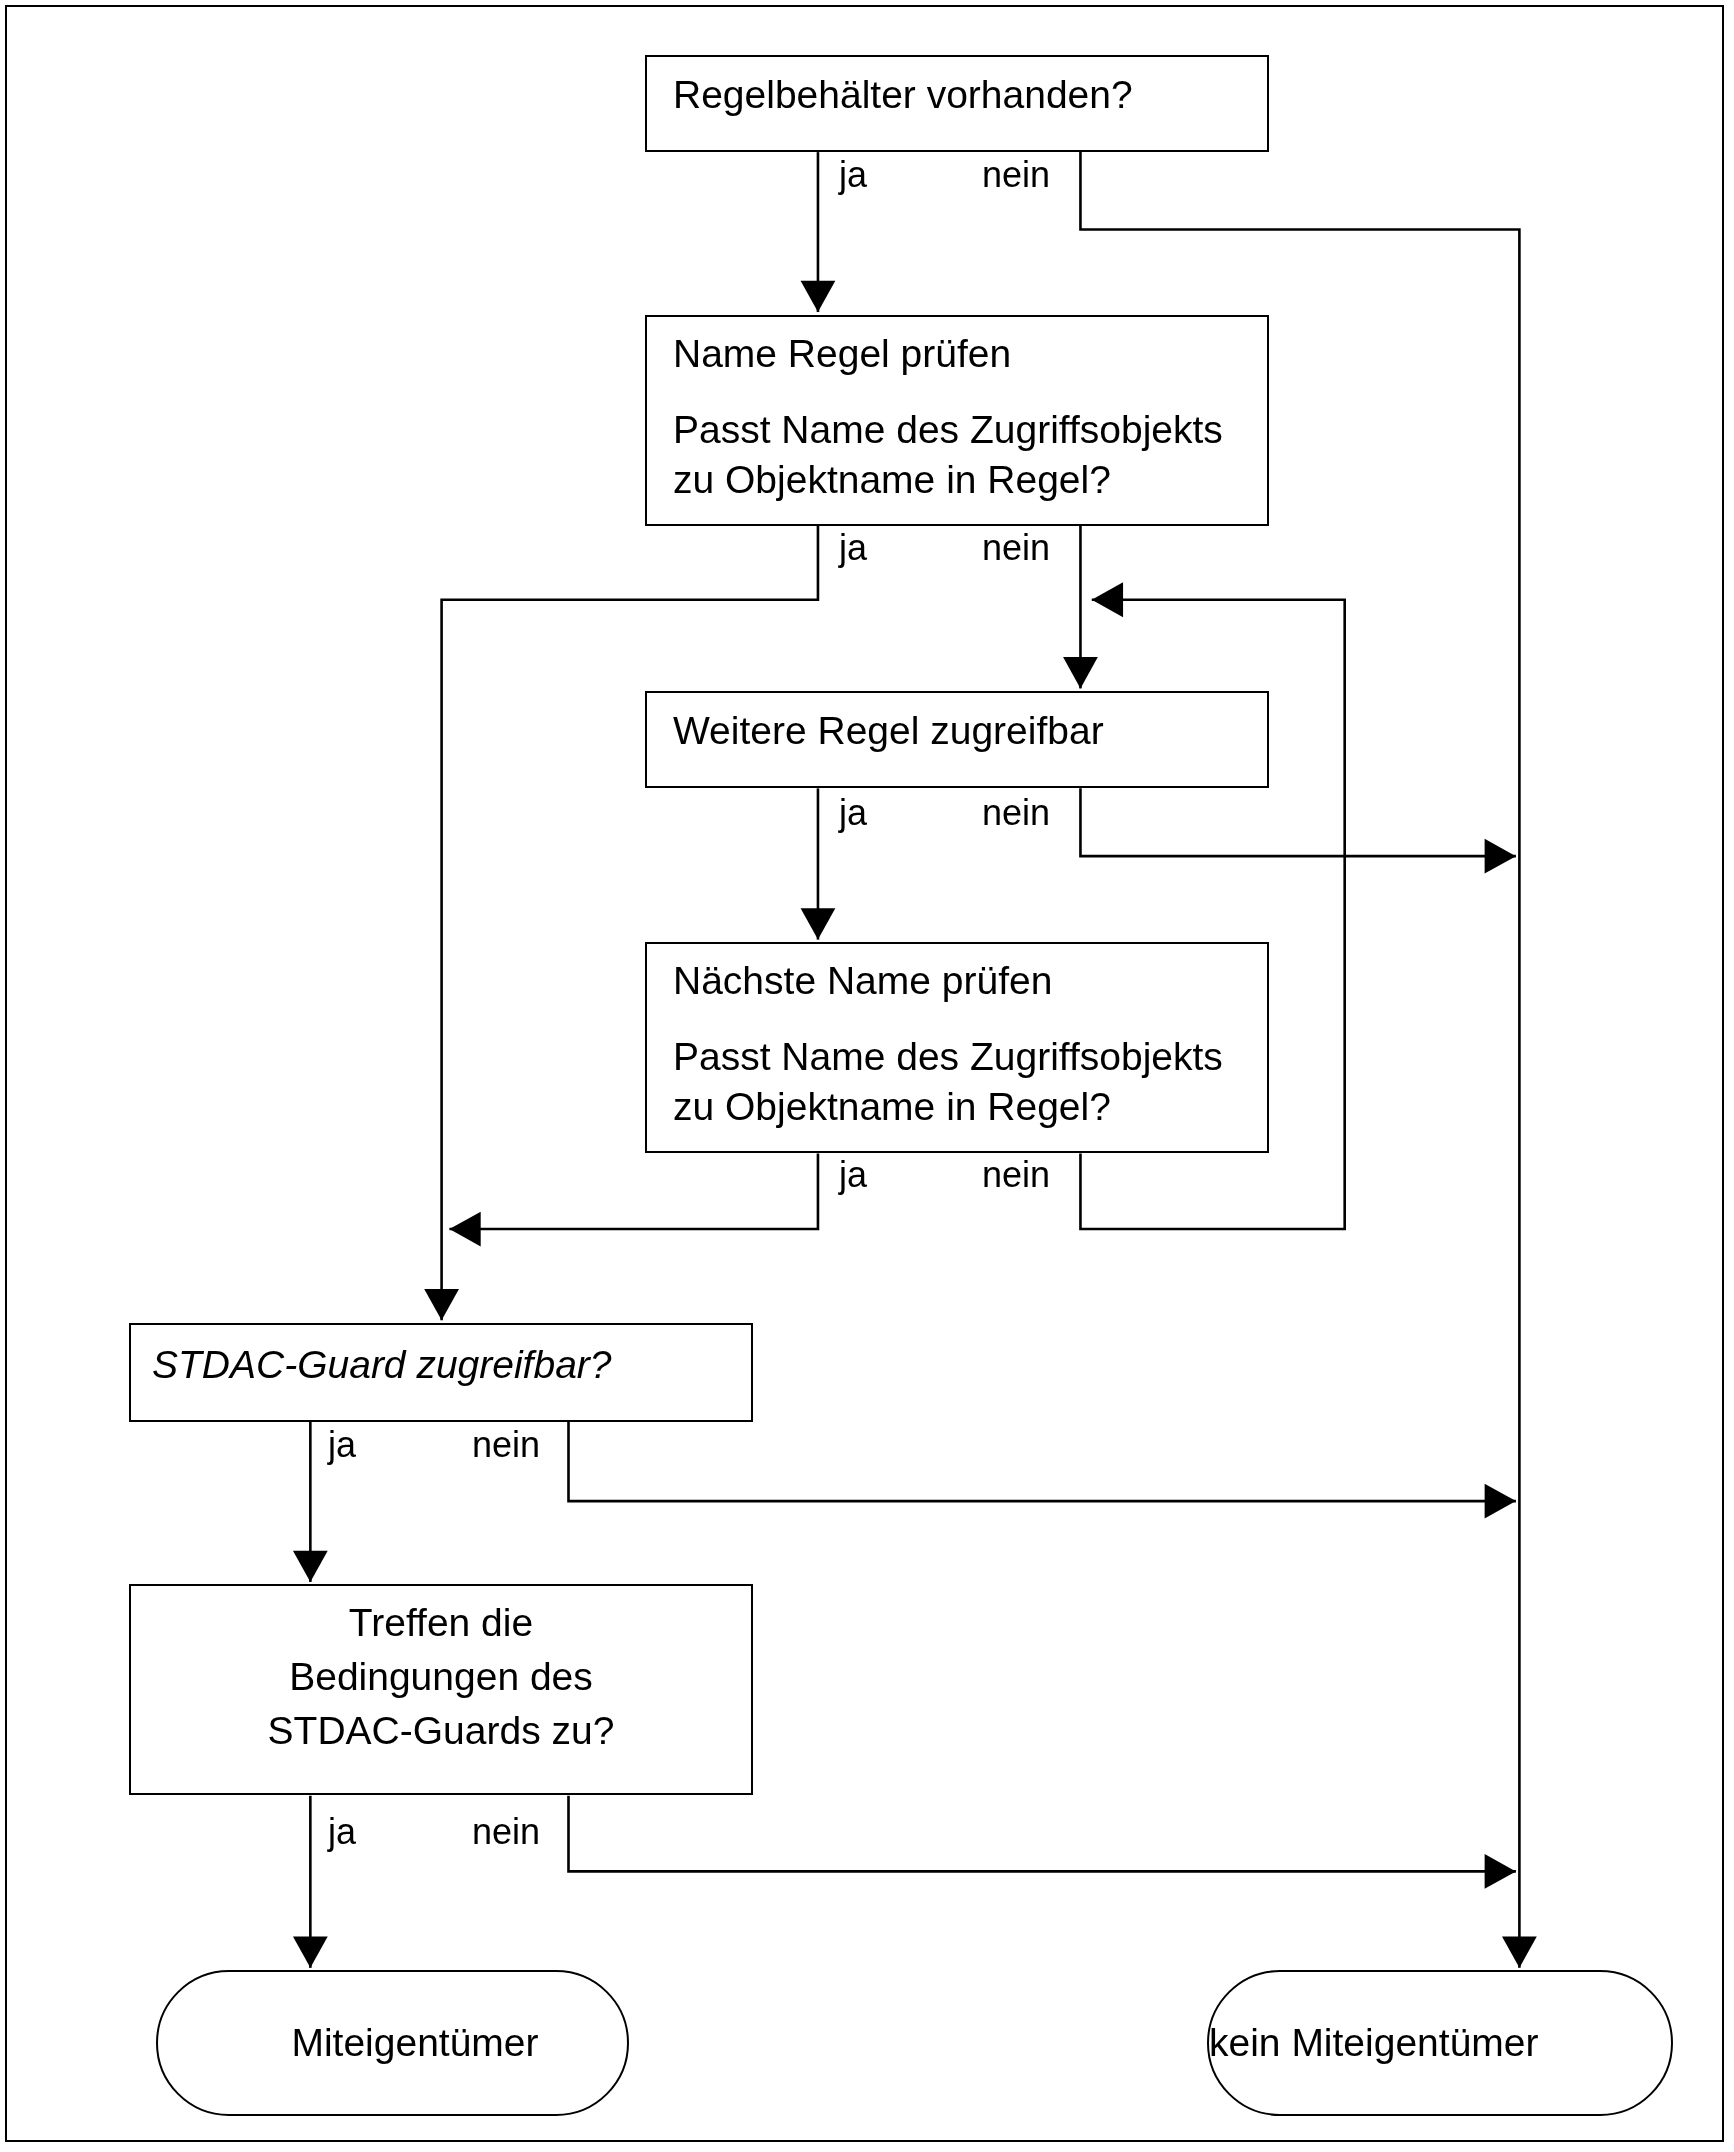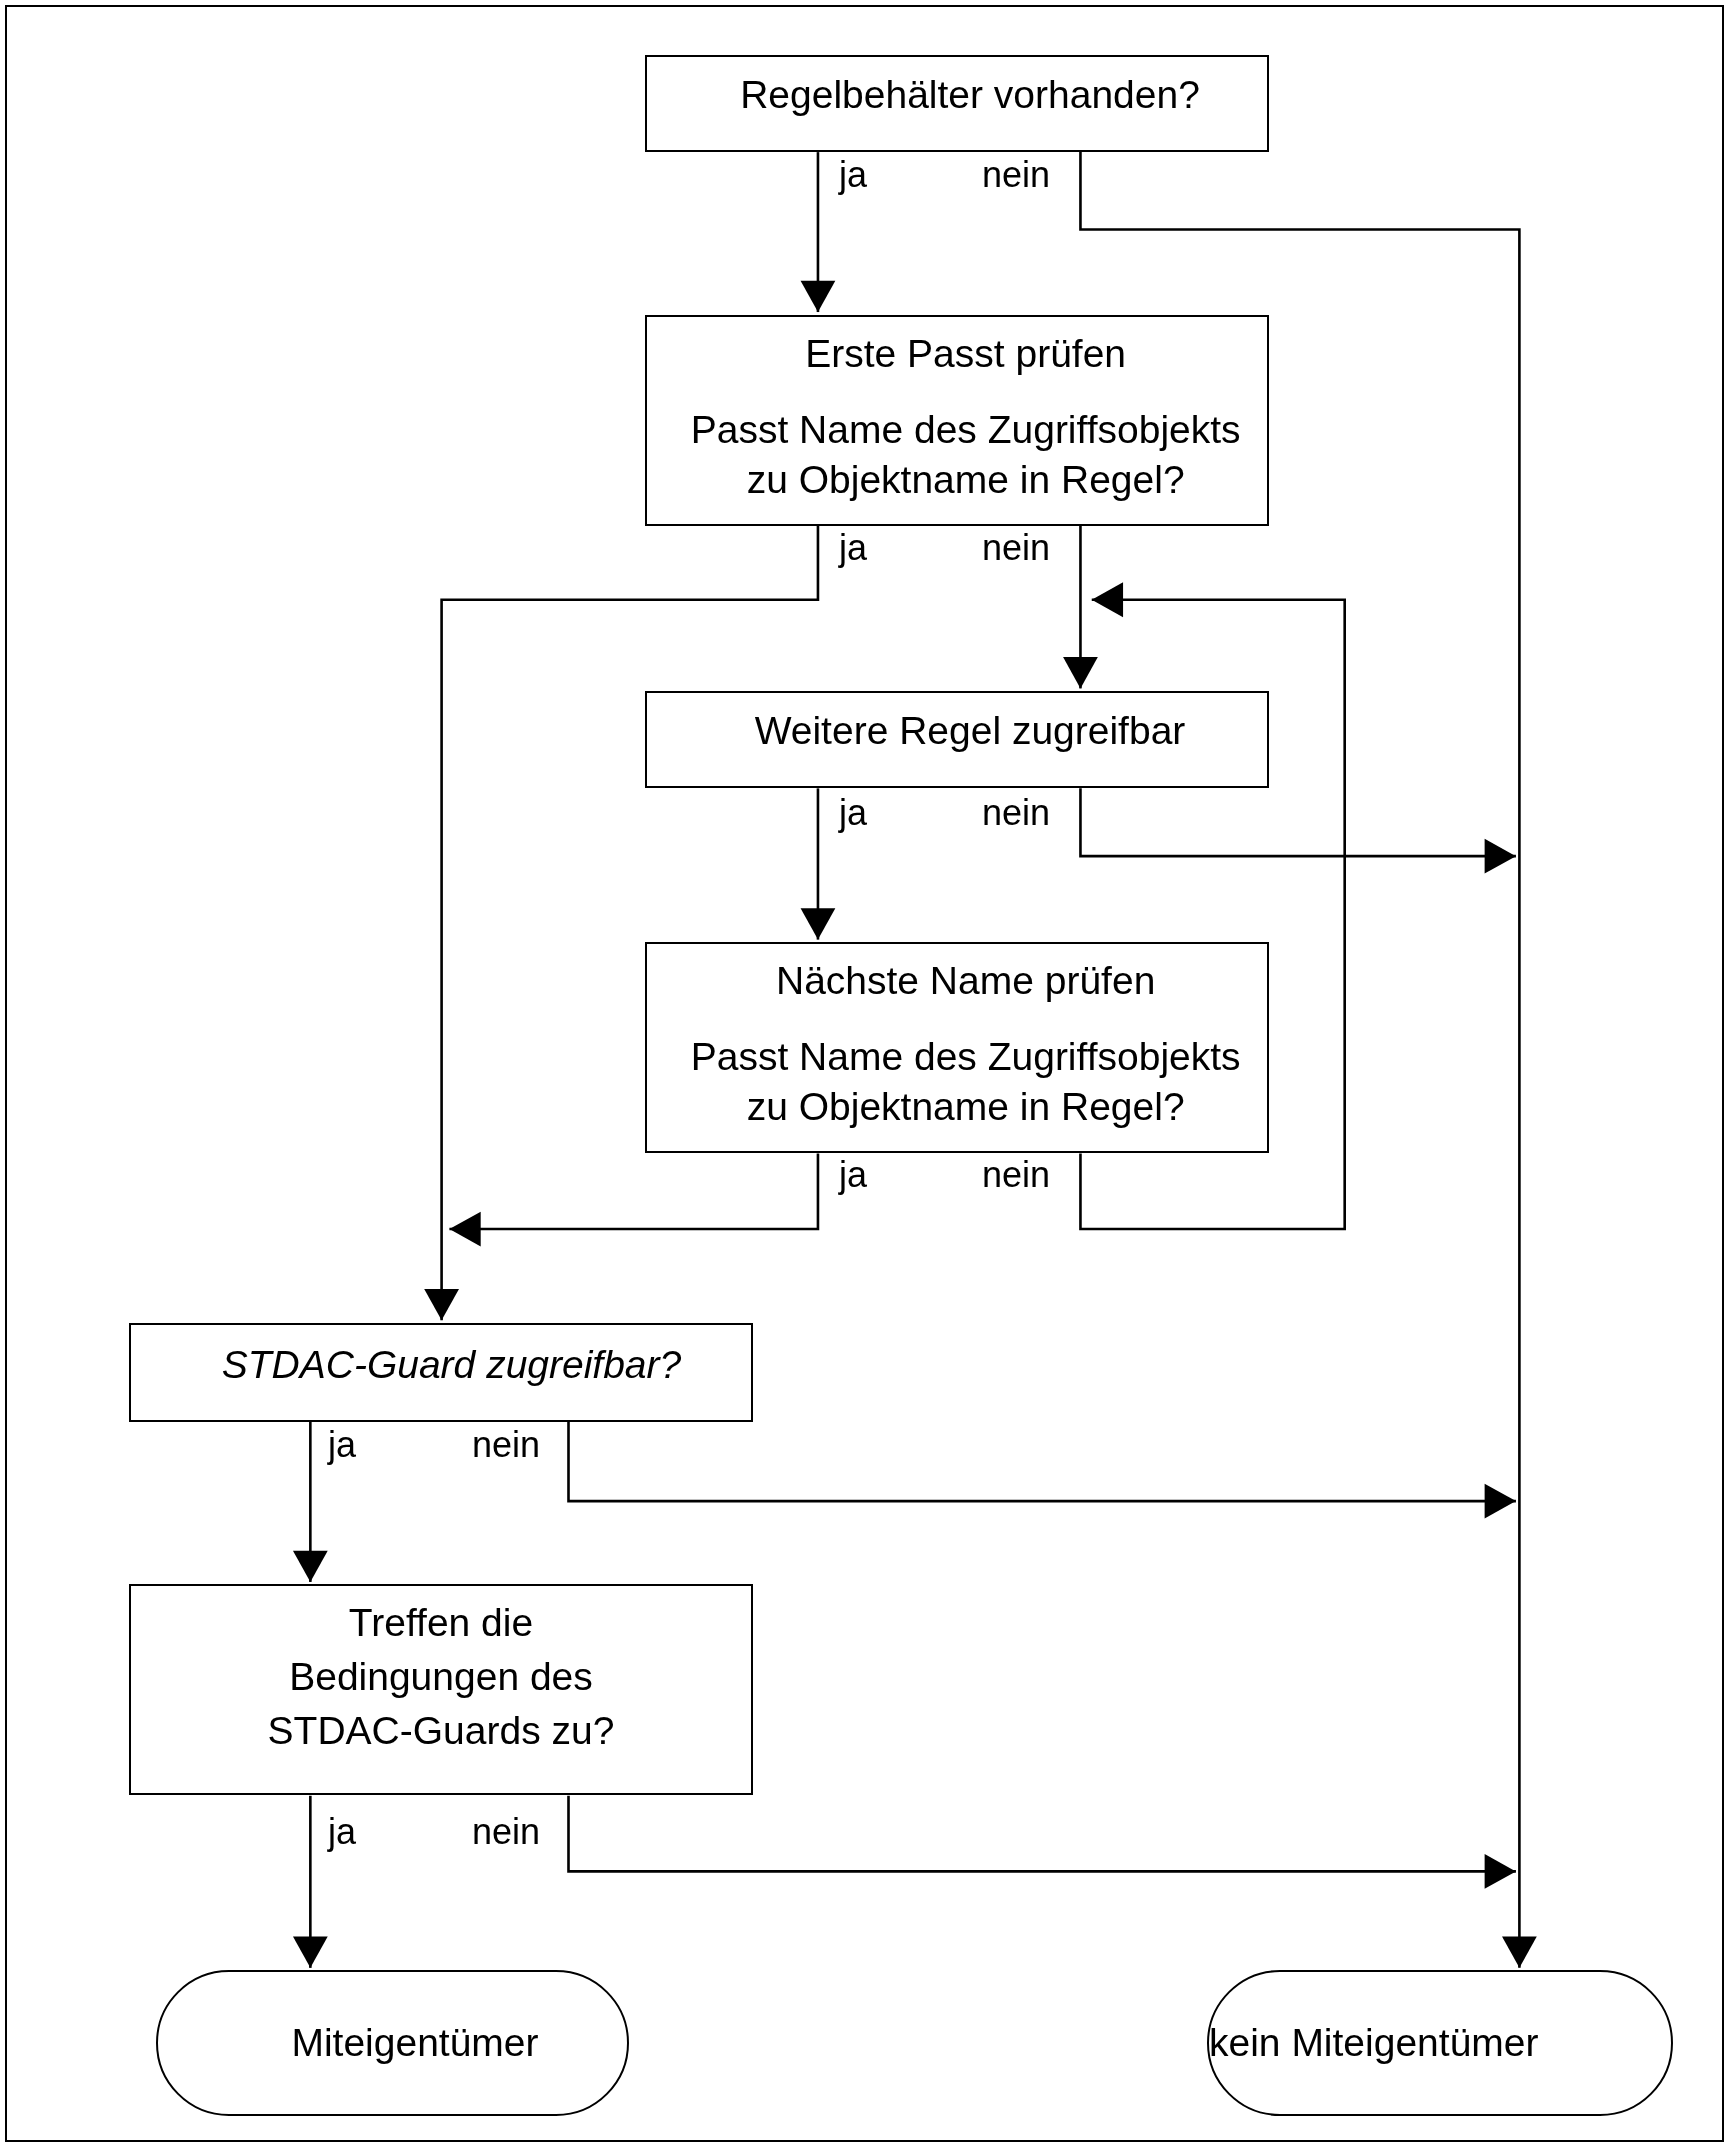--- a/index.html
+++ b/index.html
@@ -39,21 +39,21 @@
   #wires .ah{fill:var(--line-color);stroke:none;}
   .node{
     position:absolute;
     background:var(--node-fill);
     border:2.6px solid var(--line-color);
     box-sizing:border-box;
     font-size:39px;
     line-height:1.25;
     color:var(--text-color);
   }
-  .node.process{border-radius:0;text-align:center;}
+  .node.process{border-radius:0;}
   .node.terminal{
     border-radius:73px;
     display:flex;
     align-items:center;
   }
   .pad-a{padding:14px 0 0 26px;}
   .pad-b{padding:15.6px 0 0 21px;font-style:italic;}
   .multi{padding:12px 8.7px 0 26px;}
   .multi p{margin:0;line-height:50px;}
   .multi p.p2{margin-top:26px;}
@@ -94,21 +94,21 @@
     <path d="M654 1636 V1727 H1744" marker-end="url(#ah)"></path>
     <path d="M357 2066 V2264" marker-end="url(#ah)"></path>
     <path d="M654 2066 V2153 H1744" marker-end="url(#ah)"></path>
   </svg>
 
   <div class="node process pad-a" style="left:645px;top:55px;width:624px;height:97px;">
     <span>Regelbehälter vorhanden?</span>
   </div>
 
   <div class="node process multi" style="left:645px;top:315px;width:624px;height:211px;">
-    <p>Erste Passt prüfen</p>
+    <p>Name Regel prüfen</p>
     <p class="p2">Passt Name des Zugriffsobjekts</p>
     <p>zu Objektname in Regel?</p>
   </div>
 
   <div class="node process pad-a" style="left:645px;top:691px;width:624px;height:97px;">
     <span>Weitere Regel zugreifbar</span>
   </div>
 
   <div class="node process multi" style="left:645px;top:942px;width:624px;height:211px;">
     <p>Nächste Name prüfen</p>

